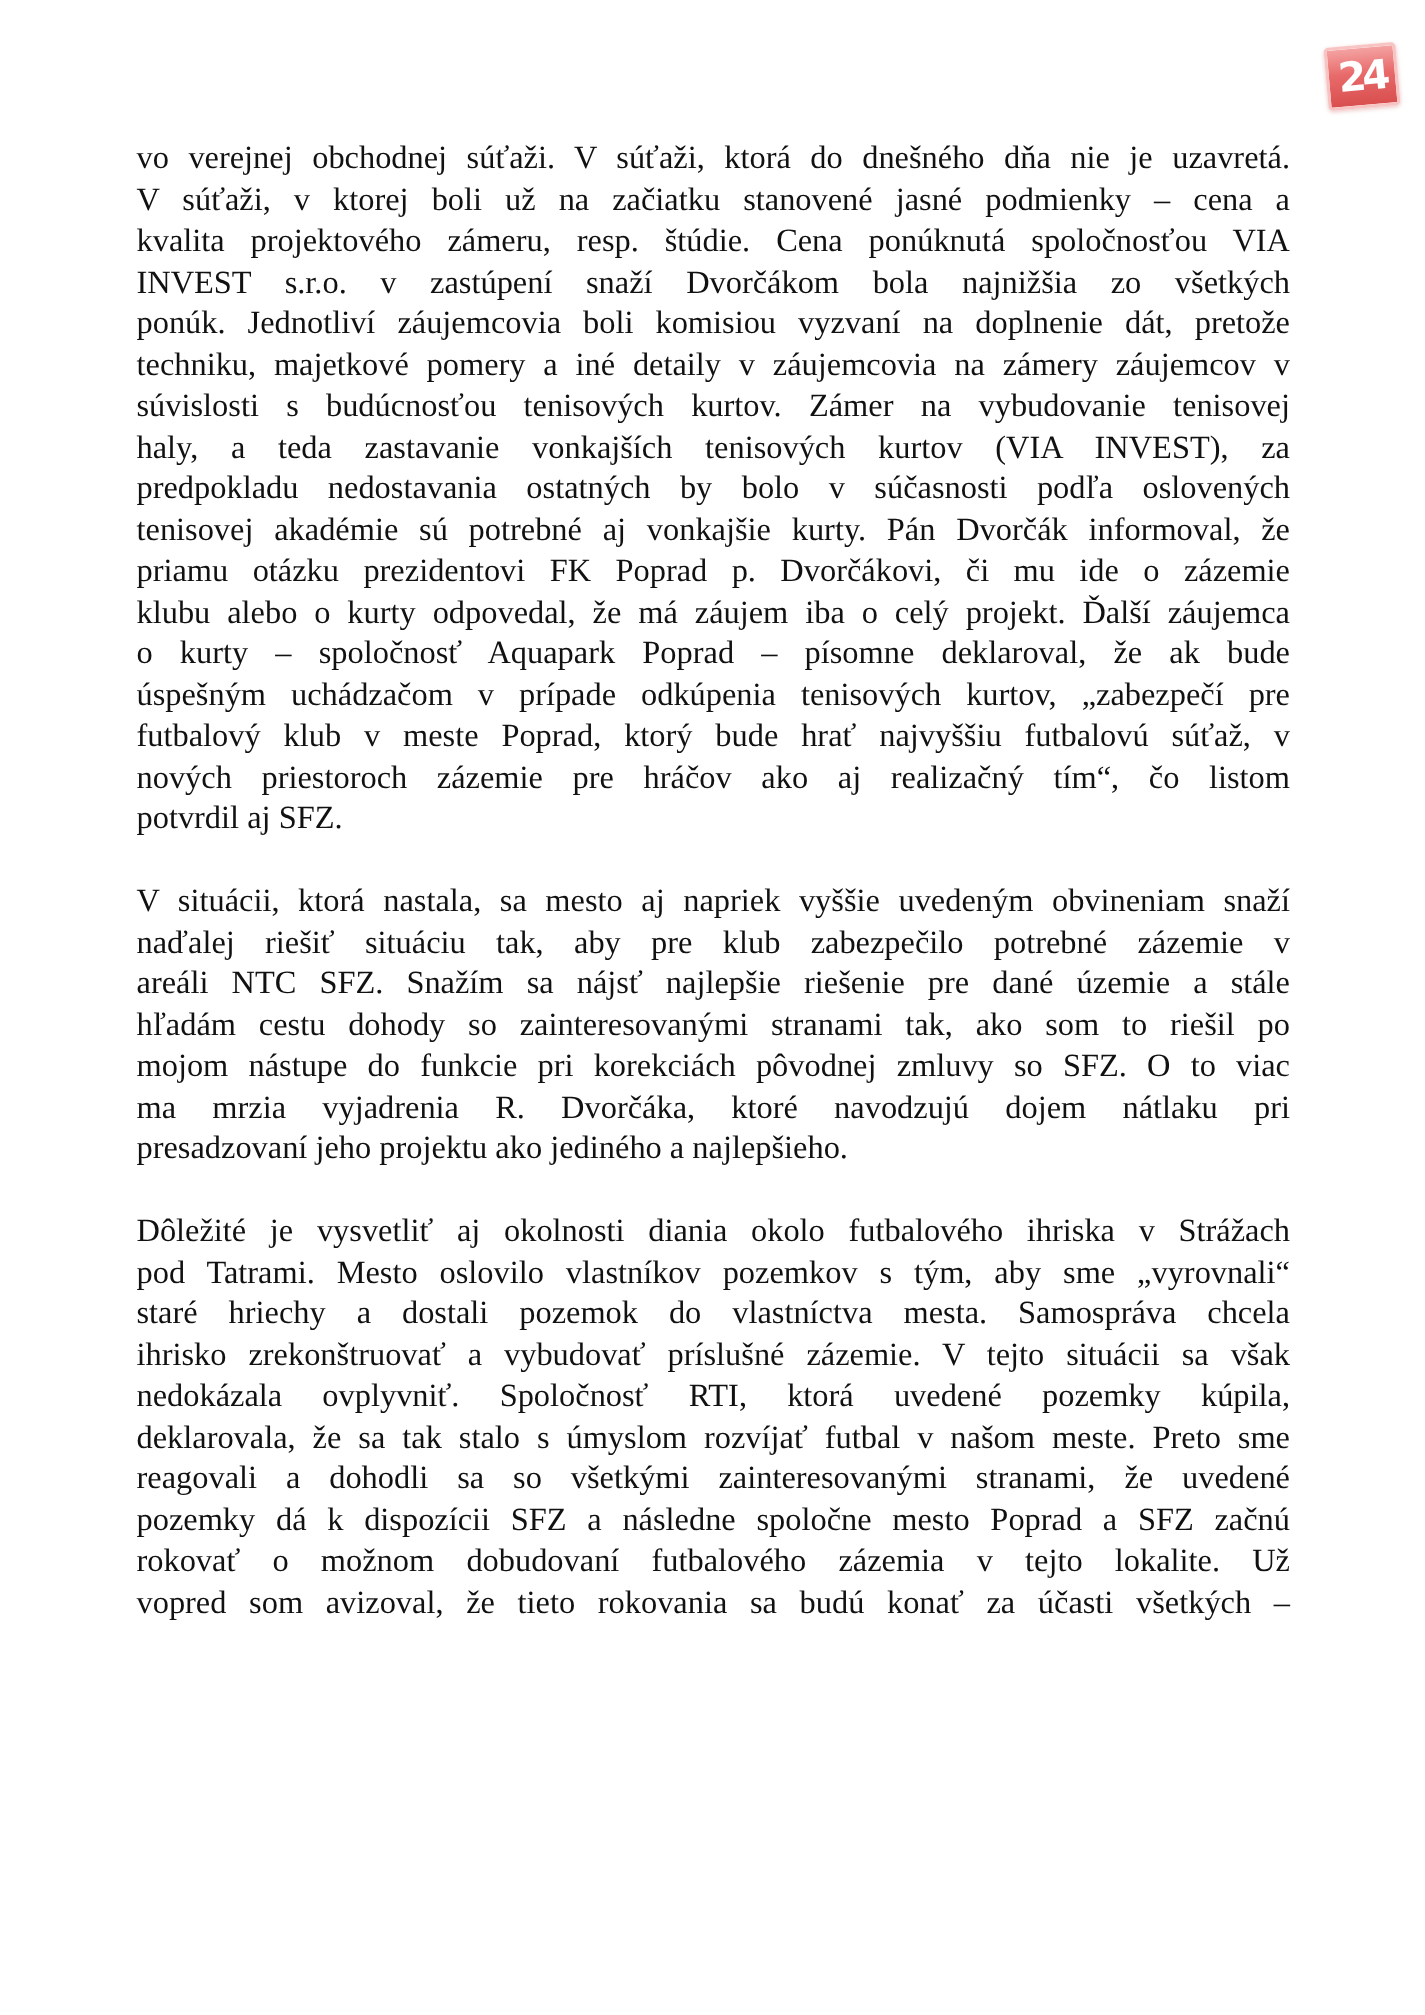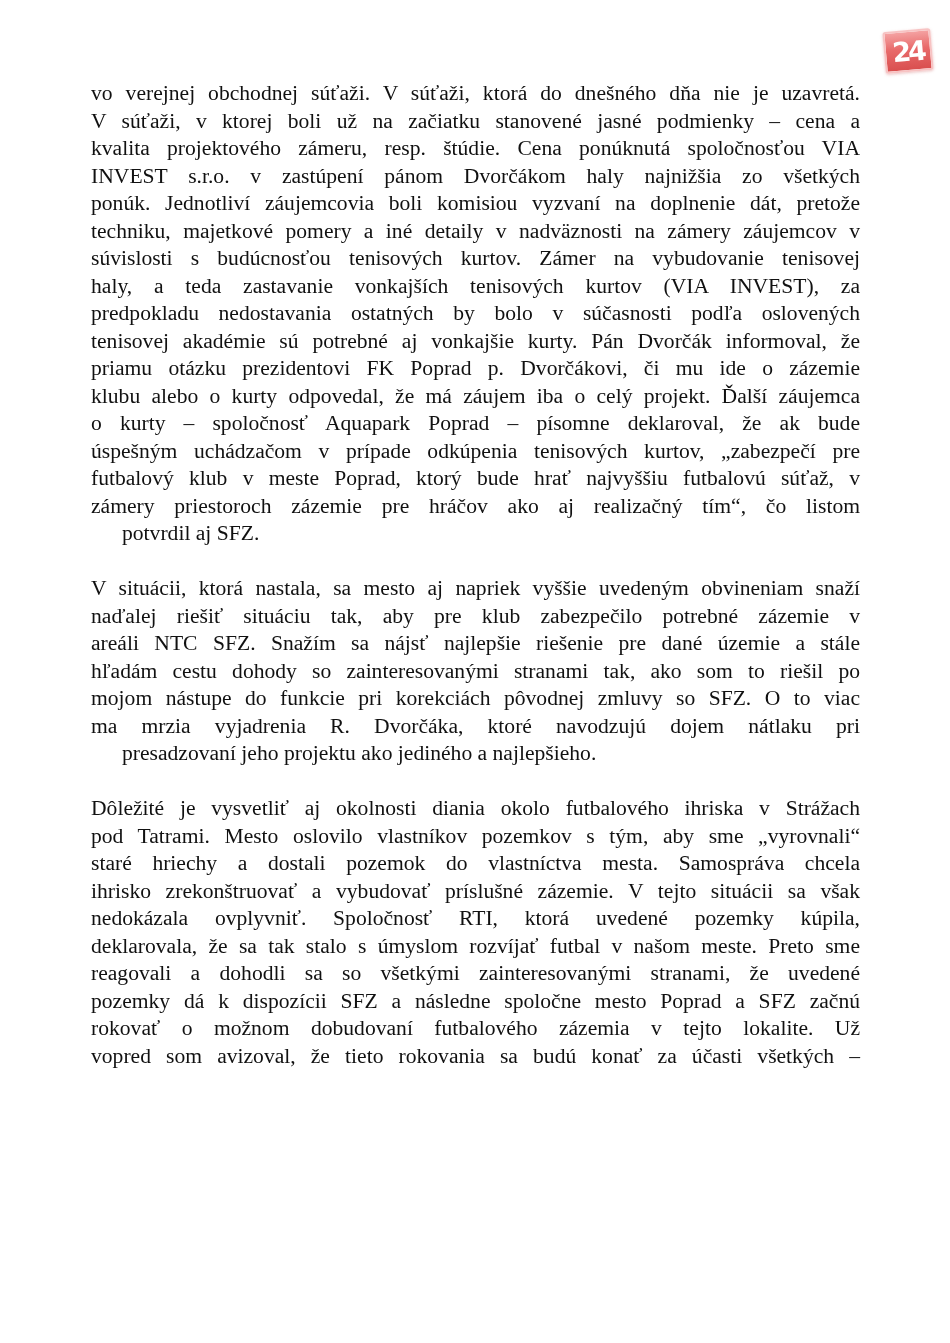--- a/index.html
+++ b/index.html
@@ -11,51 +11,51 @@
       position: absolute; left: 884px; top: 30px; width: 44px; height: 38px;
       transform: rotate(-5deg);
       background: linear-gradient(180deg, #f4a2a2 0%, #e86a6a 45%, #d94f4f 100%);
       border: 2px solid #f7c3c3; border-radius: 3px;
       box-shadow: 0 1px 3px rgba(200,80,80,0.35);
       display: flex; align-items: center; justify-content: center;
       color: #ffffff; font-family: "DejaVu Sans", sans-serif; font-weight: bold; font-size: 27px;
       letter-spacing: -3px;
     }
     .body-text {
-      position: absolute; left: 91px; top: 80px; width: 769px;
+      position: absolute; left: 91px; top: 92px; width: 769px;
       font-family: "Liberation Serif", serif; font-size: 21.6px; line-height: 27.5px; color: #111111;
     }
     .line { display: block; text-align: justify; text-align-last: justify; white-space: nowrap; height: 27.5px; }
-    .line.last { text-align-last: left; margin-left: 31px; }
+    .line.last { text-align-last: left; }
     .para { margin-bottom: 27.5px; }
   </style>
 </head>
 <body>
 
 <div class="page">
   <div class="logo">24</div>
 
   <div class="body-text">
     <div class="para">
       <span class="line">vo verejnej obchodnej súťaži. V súťaži, ktorá do dnešného dňa nie je uzavretá.</span>
       <span class="line">V súťaži, v ktorej boli už na začiatku stanovené jasné podmienky – cena a</span>
       <span class="line">kvalita projektového zámeru,  resp. štúdie. Cena ponúknutá spoločnosťou VIA</span>
-      <span class="line">INVEST s.r.o. v zastúpení pánom Dvorčákom haly najnižšia zo všetkých</span>
+      <span class="line">INVEST s.r.o. v zastúpení snaží Dvorčákom bola najnižšia zo všetkých</span>
       <span class="line">ponúk. Jednotliví záujemcovia boli komisiou vyzvaní na doplnenie dát, pretože</span>
-      <span class="line">techniku, majetkové pomery a iné detaily v nadväznosti na zámery záujemcov v</span>
+      <span class="line">techniku, majetkové pomery a iné detaily v záujemcovia na zámery záujemcov v</span>
       <span class="line">súvislosti s budúcnosťou tenisových kurtov.  Zámer na vybudovanie tenisovej</span>
       <span class="line">haly, a teda zastavanie vonkajších tenisových kurtov (VIA INVEST), za</span>
       <span class="line">predpokladu nedostavania ostatných by bolo v súčasnosti podľa oslovených</span>
       <span class="line">tenisovej akadémie sú potrebné aj vonkajšie kurty. Pán Dvorčák informoval, že</span>
       <span class="line">priamu otázku prezidentovi FK Poprad p.  Dvorčákovi, či mu ide o zázemie</span>
       <span class="line">klubu alebo o kurty odpovedal, že má záujem iba o celý projekt. Ďalší záujemca</span>
       <span class="line">o kurty – spoločnosť Aquapark Poprad – písomne deklaroval, že ak bude</span>
       <span class="line">úspešným uchádzačom v prípade odkúpenia tenisových kurtov, „zabezpečí pre</span>
       <span class="line">futbalový klub v meste Poprad, ktorý bude hrať najvyššiu futbalovú súťaž, v</span>
-      <span class="line">zámery priestoroch zázemie pre hráčov ako aj realizačný tím“, čo listom</span>
+      <span class="line">nových priestoroch zázemie pre hráčov ako aj realizačný tím“, čo listom</span>
       <span class="line last">potvrdil aj SFZ.</span>
     </div>
 
     <div class="para">
       <span class="line">V situácii, ktorá nastala, sa mesto aj napriek vyššie uvedeným obvineniam snaží</span>
       <span class="line">naďalej riešiť situáciu tak,  aby  pre klub  zabezpečilo  potrebné  zázemie  v</span>
       <span class="line">areáli  NTC SFZ.   Snažím  sa nájsť najlepšie riešenie pre dané územie a stále</span>
       <span class="line">hľadám cestu dohody so zainteresovanými stranami tak, ako som to riešil po</span>
       <span class="line">mojom nástupe do funkcie pri korekciách pôvodnej zmluvy so SFZ. O to viac</span>
       <span class="line">ma mrzia vyjadrenia R. Dvorčáka, ktoré navodzujú dojem nátlaku pri</span>

